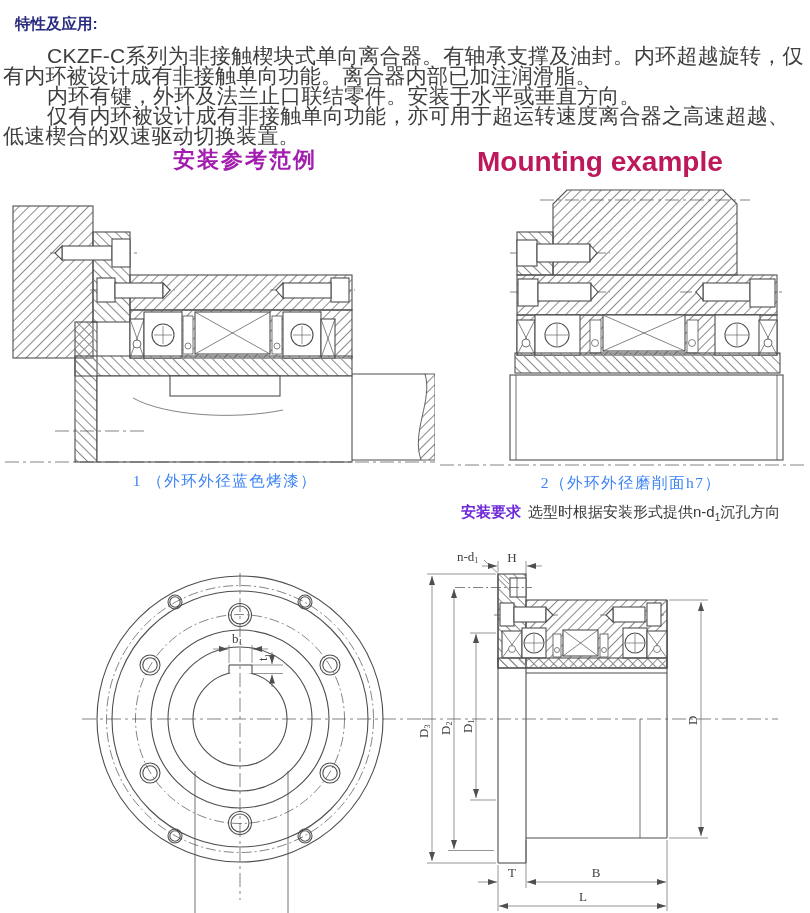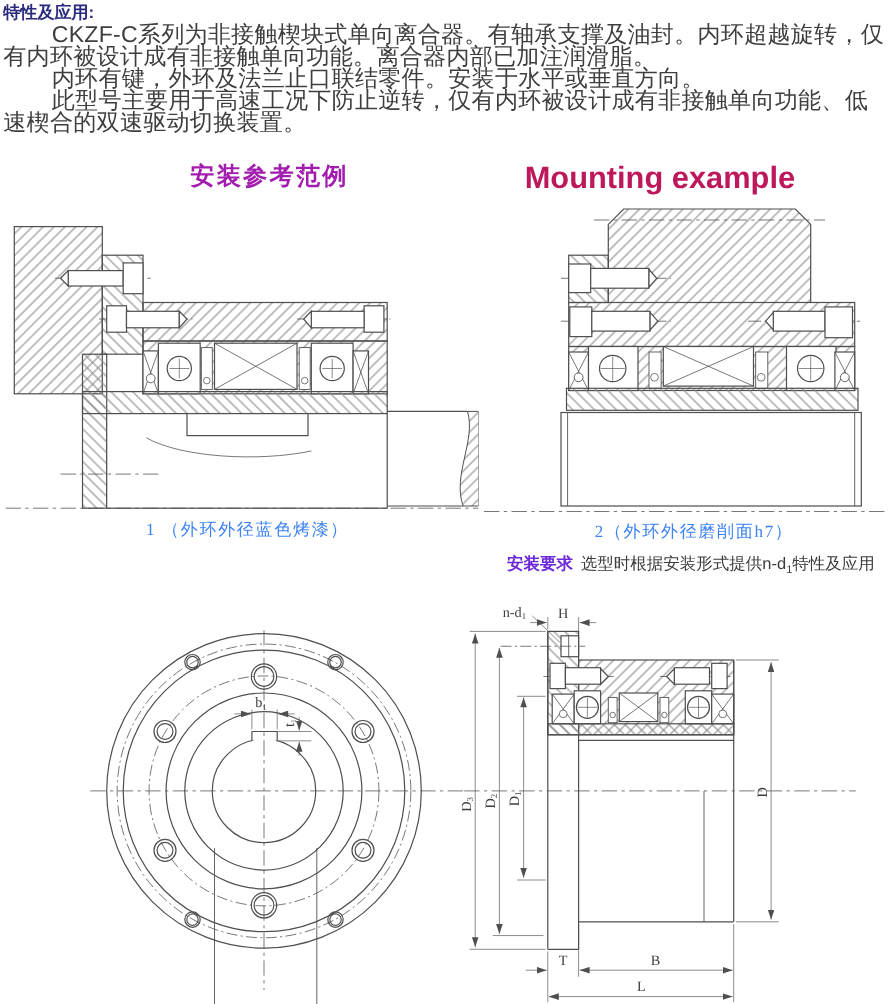--- a/index.html
+++ b/index.html
@@ -1,19 +1,19 @@
 <!DOCTYPE html>
 <html><head>
 <meta charset="utf-8">
 <style>
   html,body{margin:0;padding:0}
   body{width:810px;height:913px;position:relative;background:#fff;overflow:hidden;
        font-family:"Liberation Sans",sans-serif;color:#3e3e3e}
   .intro{position:absolute;left:3px;top:2px;width:804px}
-  .intro h1{font-size:15.5px;color:#282b7e;margin:0;font-weight:bold;line-height:20px}
+  .intro h1{font-size:15.5px;color:#282b7e;margin:12px;font-weight:bold;line-height:20px}
   .intro p{font-size:21px;line-height:20px;margin:0;text-indent:2.1em;letter-spacing:.2px}
   .title-cn{position:absolute;left:120px;top:145px;width:250px;text-align:center;
             font-size:22px;font-weight:bold;color:#a21caf;letter-spacing:2px}
   .title-en{position:absolute;left:477px;top:146px;font-size:28px;font-weight:bold;color:#be185d}
   .caption{position:absolute;font-family:"Liberation Serif",serif;font-size:15.5px;
            color:#3b82f6;letter-spacing:1.5px}
   .cap1{left:0;top:471px;width:450px;text-align:center}
   .cap2{left:446px;top:473px;width:370px;text-align:center}
   .note{position:absolute;left:461px;top:503px;font-size:15px;white-space:nowrap;color:#3a3a3a}
   .note b{color:#6d28d9;font-weight:bold;margin-right:7px}
@@ -38,21 +38,21 @@
   <marker id="mS" markerWidth="10" markerHeight="8" refX="0" refY="3" orient="auto" markerUnits="userSpaceOnUse">
     <path d="M9,0 L0,3 L9,6 Z" fill="#4f4f4f"></path>
   </marker>
 </defs>
 </svg>
 
 <div class="intro">
   <h1>特性及应用:</h1>
   <p>CKZF-C系列为非接触楔块式单向离合器。有轴承支撑及油封。内环超越旋转，仅有内环被设计成有非接触单向功能。离合器内部已加注润滑脂。</p>
   <p>内环有键，外环及法兰止口联结零件。安装于水平或垂直方向。</p>
-  <p>此型号主要用于高速工况下防止逆转，仅有内环被设计成有非接触单向功能、低速楔合的双速驱动切换装置。</p>
+  <p>仅有内环被设计成有非接触单向功能，亦可用于超运转速度离合器之高速超越、低速楔合的双速驱动切换装置。</p>
 </div>
 
 <div class="title-cn">安装参考范例</div>
 <div class="title-en">Mounting example</div>
 
 <svg class="fig" style="left:5px;top:186px" width="430" height="284" viewBox="0 0 430 284">
   <g stroke="#4f4f4f" fill="none" stroke-width="1.1">
     <rect x="8" y="20" width="80" height="152" fill="url(#h45)"></rect>
     <rect x="88" y="46" width="37" height="90" fill="url(#h135)"></rect>
     <rect x="70" y="136" width="22" height="140" fill="url(#h135)"></rect>
@@ -190,21 +190,21 @@
       <line x1="76" y1="197" x2="76" y2="282" stroke-width="0.8"></line>
       <line x1="337" y1="197" x2="337" y2="282" stroke-width="0.8"></line>
     </g>
     <line x1="0" y1="287" x2="368" y2="287" stroke-dasharray="14 4 3 4" stroke-width="0.7"></line>
   </g>
 </svg>
 
 <div class="caption cap1">1 （外环外径蓝色烤漆）</div>
 <div class="caption cap2">2（外环外径磨削面h7）</div>
 
-<div class="note"><b>安装要求</b><span>选型时根据安装形式提供n-d</span><sub>1</sub><span>特性及应用</span></div>
+<div class="note"><b>安装要求</b><span>选型时根据安装形式提供n-d</span><sub>1</sub><span>沉孔方向</span></div>
 
 <svg class="fig" style="left:20px;top:568px" width="430" height="345" viewBox="0 0 430 345">
   <g stroke="#4f4f4f" fill="none" stroke-width="1.1">
     <circle cx="220" cy="151" r="143"></circle>
     <circle cx="220" cy="151" r="128"></circle>
     <circle cx="220" cy="151" r="133.5" stroke-dasharray="10 3 2 3" stroke-width="0.7"></circle>
     <circle cx="220" cy="151" r="104.5" stroke-dasharray="10 3 2 3" stroke-width="0.7"></circle>
     <circle cx="220" cy="151" r="89"></circle>
     <circle cx="220" cy="151" r="72"></circle>
     <circle cx="220" cy="151" r="47"></circle>

